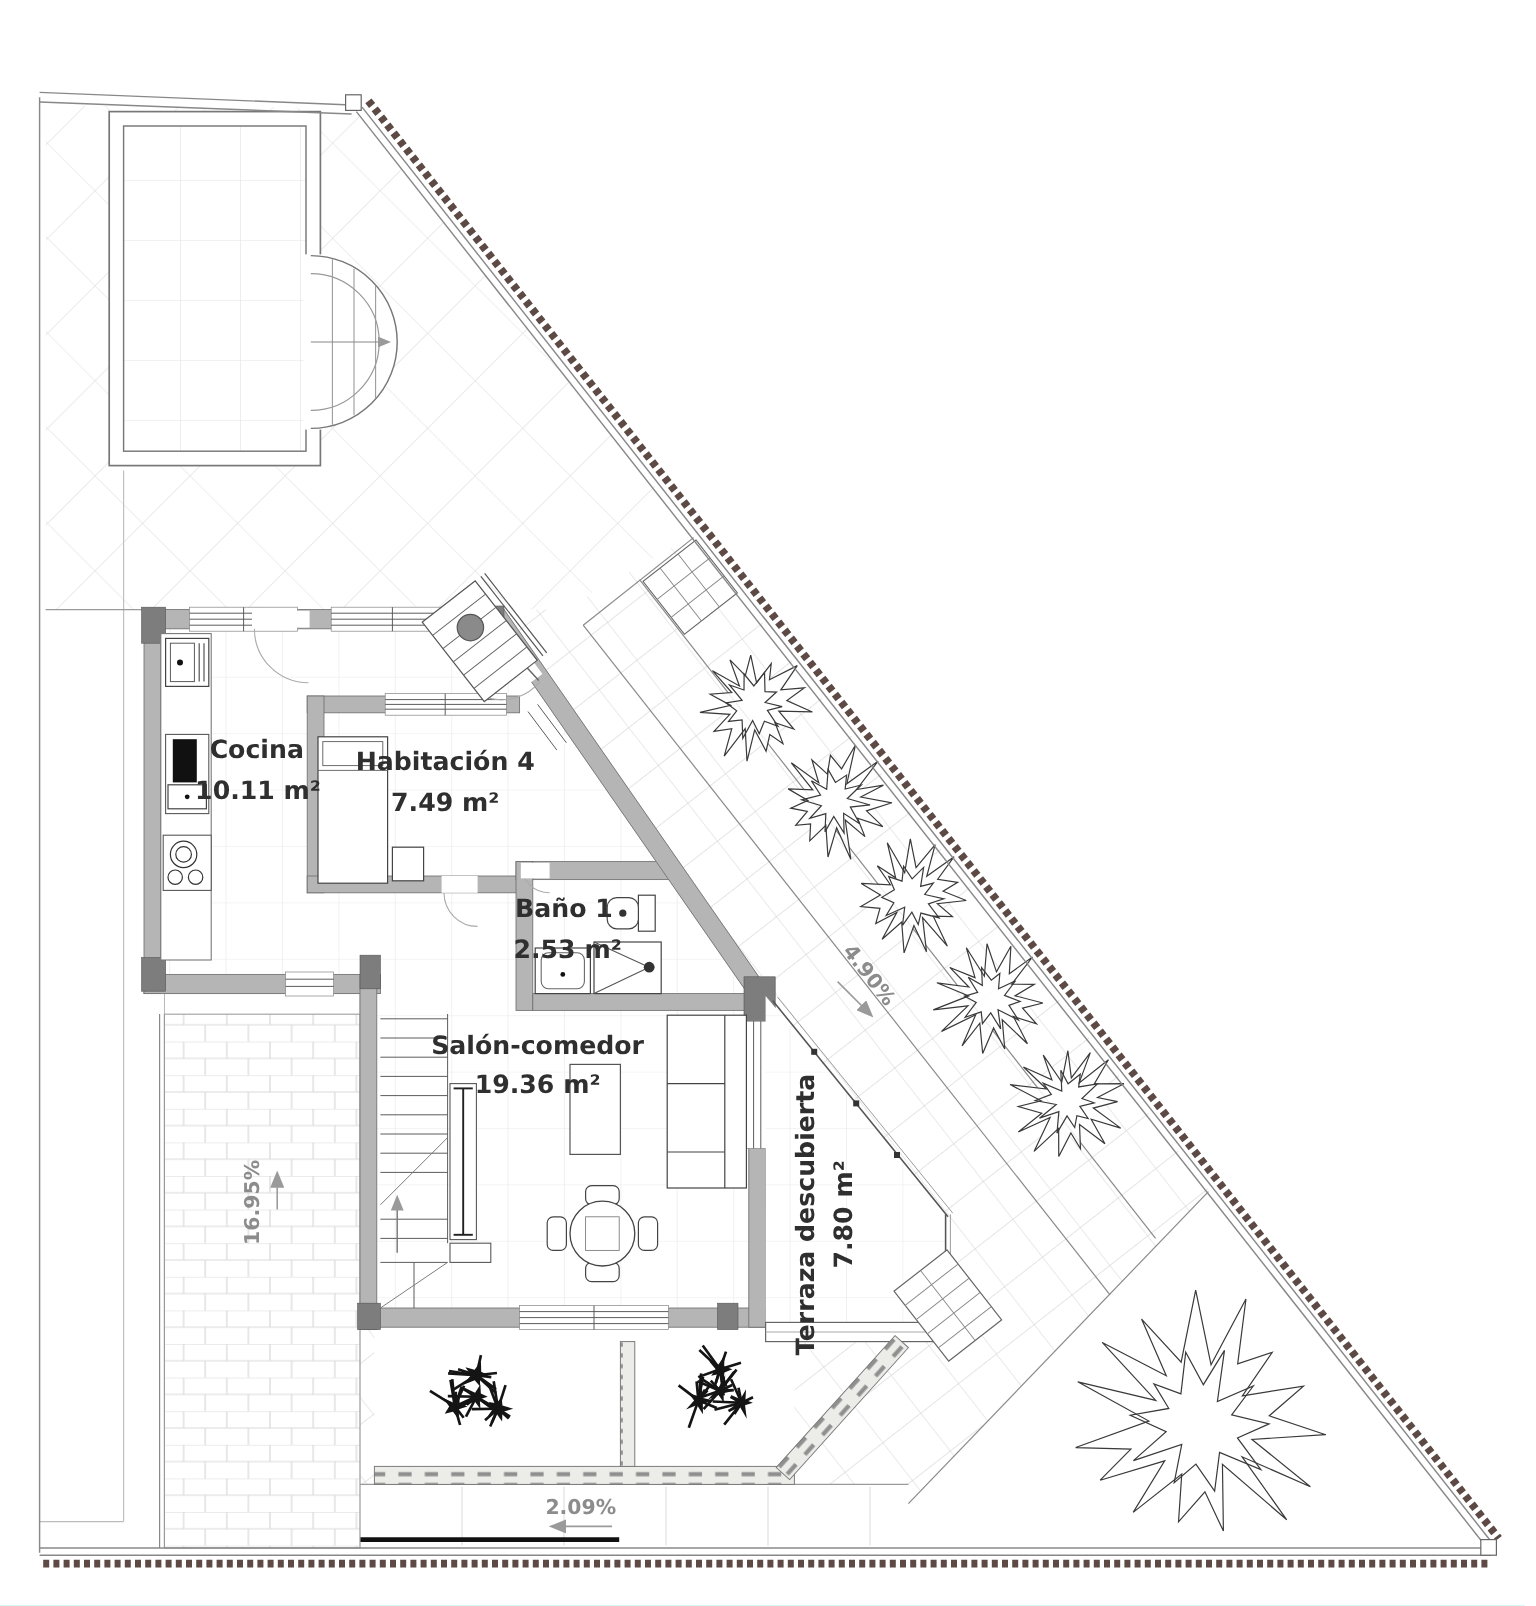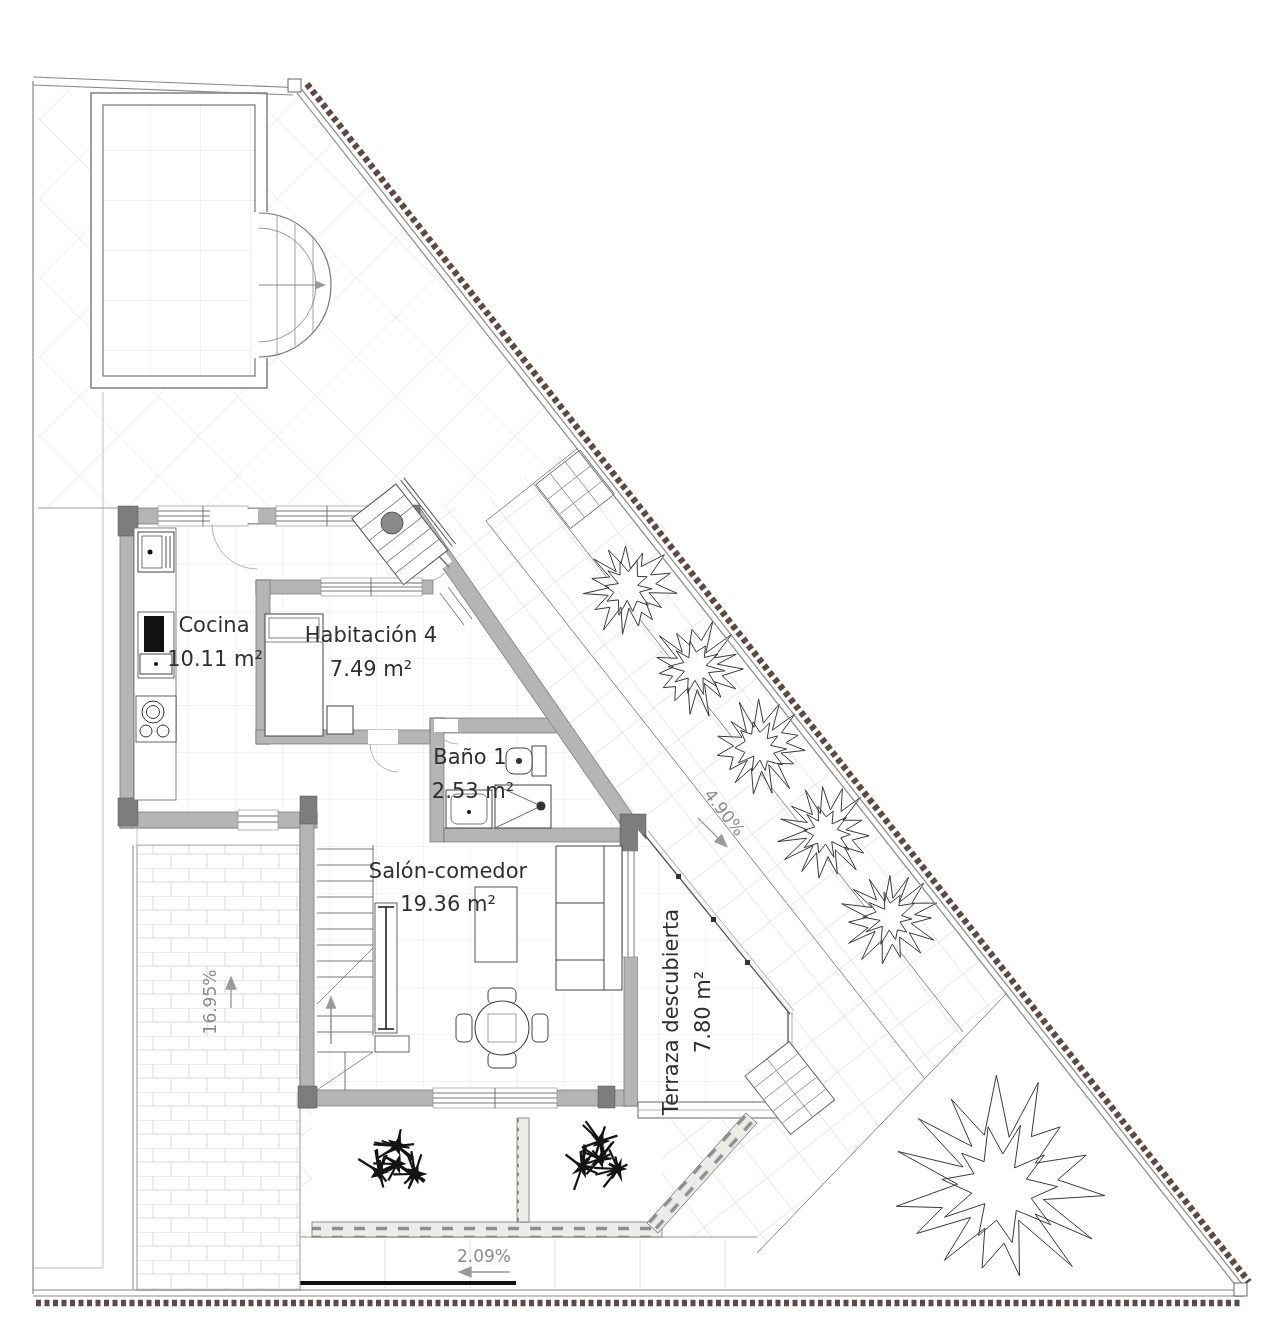--- a/index.html
+++ b/index.html
@@ -1,17 +1,17 @@
 <!DOCTYPE html>
 <html><head>
 <meta charset="utf-8">
 <style>
   html,body{margin:0;padding:0;background:#ffffff;}
   .page{width:1280px;height:1338px;position:relative;background:#5eead4;overflow:hidden;
-        font-family:"DejaVu Sans","Liberation Sans",sans-serif;}
+        font-family:"DejaVu Sans","Liberation Sans",sans-serif;font-weight:bold;}
   svg text{font-family:"DejaVu Sans","Liberation Sans",sans-serif;}
   .room-label{fill:#2f2f2f;font-size:21px;}
   .slope-label{fill:#8c8c8c;font-size:17px;}
 </style>
 </head>
 <body>
 
 <div class="page">
 <svg width="1280" height="1338" viewBox="0 0 1280 1338" xmlns="http://www.w3.org/2000/svg">
   <defs>

